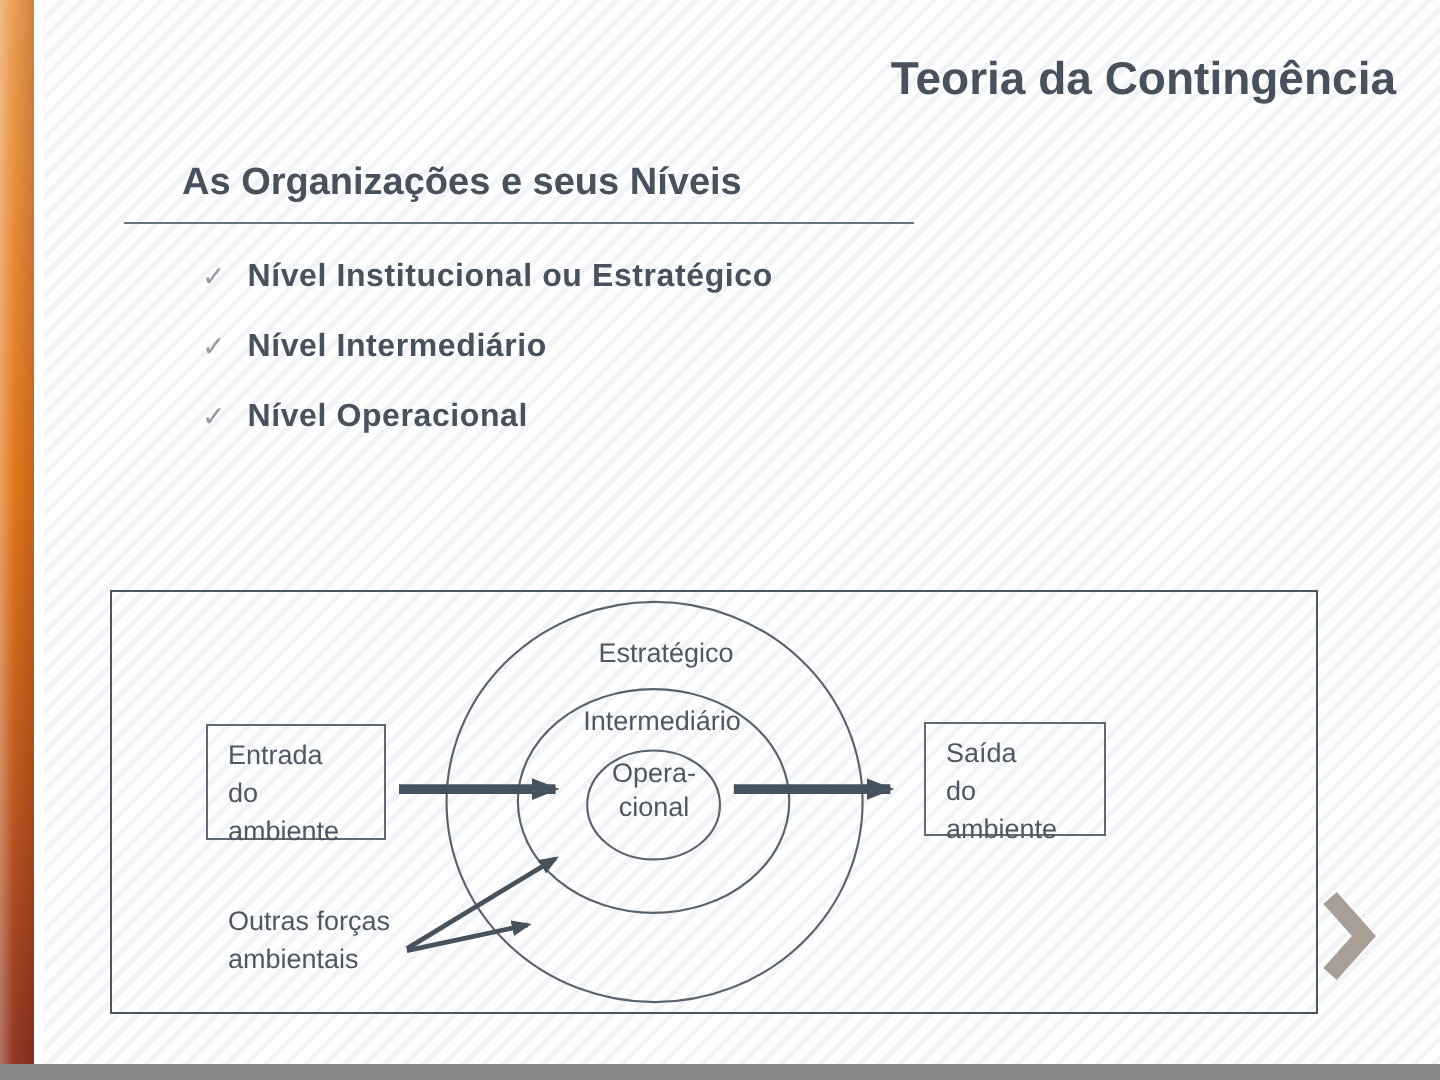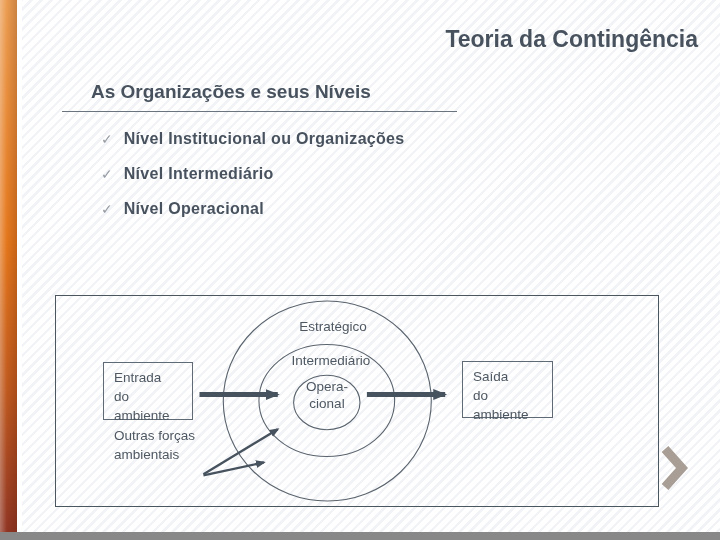--- a/index.html
+++ b/index.html
@@ -51,21 +51,21 @@
   <div class="accent-bar"></div>
   <div class="accent-gap"></div>
 
   <div class="title">Teoria da Contingência</div>
 
   <div class="subtitle">As Organizações e seus Níveis</div>
   <div class="subtitle-rule"></div>
 
   <div class="bullet-row" style="top:130px;">
     <span class="check">✓</span>
-    <span class="lbl">Nível Institucional ou Organizações</span>
+    <span class="lbl">Nível Institucional ou Estratégico</span>
   </div>
   <div class="bullet-row" style="top:165px;">
     <span class="check">✓</span>
     <span class="lbl">Nível Intermediário</span>
   </div>
   <div class="bullet-row" style="top:200px;">
     <span class="check">✓</span>
     <span class="lbl">Nível Operacional</span>
   </div>
 
@@ -100,20 +100,20 @@
     <div class="io-text">Saída
 do
 ambiente</div>
   </div>
 
   <div class="dlabel center" style="left:272px;top:317px;width:122px;">Estratégico</div>
   <div class="dlabel center" style="left:266px;top:351px;width:130px;">Intermediário</div>
   <div class="dlabel center small-lh" style="left:289px;top:379px;width:76px;">Opera-
 cional</div>
 
-  <div class="dlabel" style="left:114px;top:426px;width:120px;">Outras forças
+  <div class="dlabel" style="left:114px;top:451px;width:120px;">Outras forças
 ambientais</div>
 
   <svg class="chevron" width="28" height="46" viewBox="0 0 28 46">
     <path d="M5,4 L22,23 L5,42" fill="none" stroke="#a89e95" stroke-width="9" stroke-linejoin="miter"></path>
   </svg>
 
 </div>
 
 </body></html>

